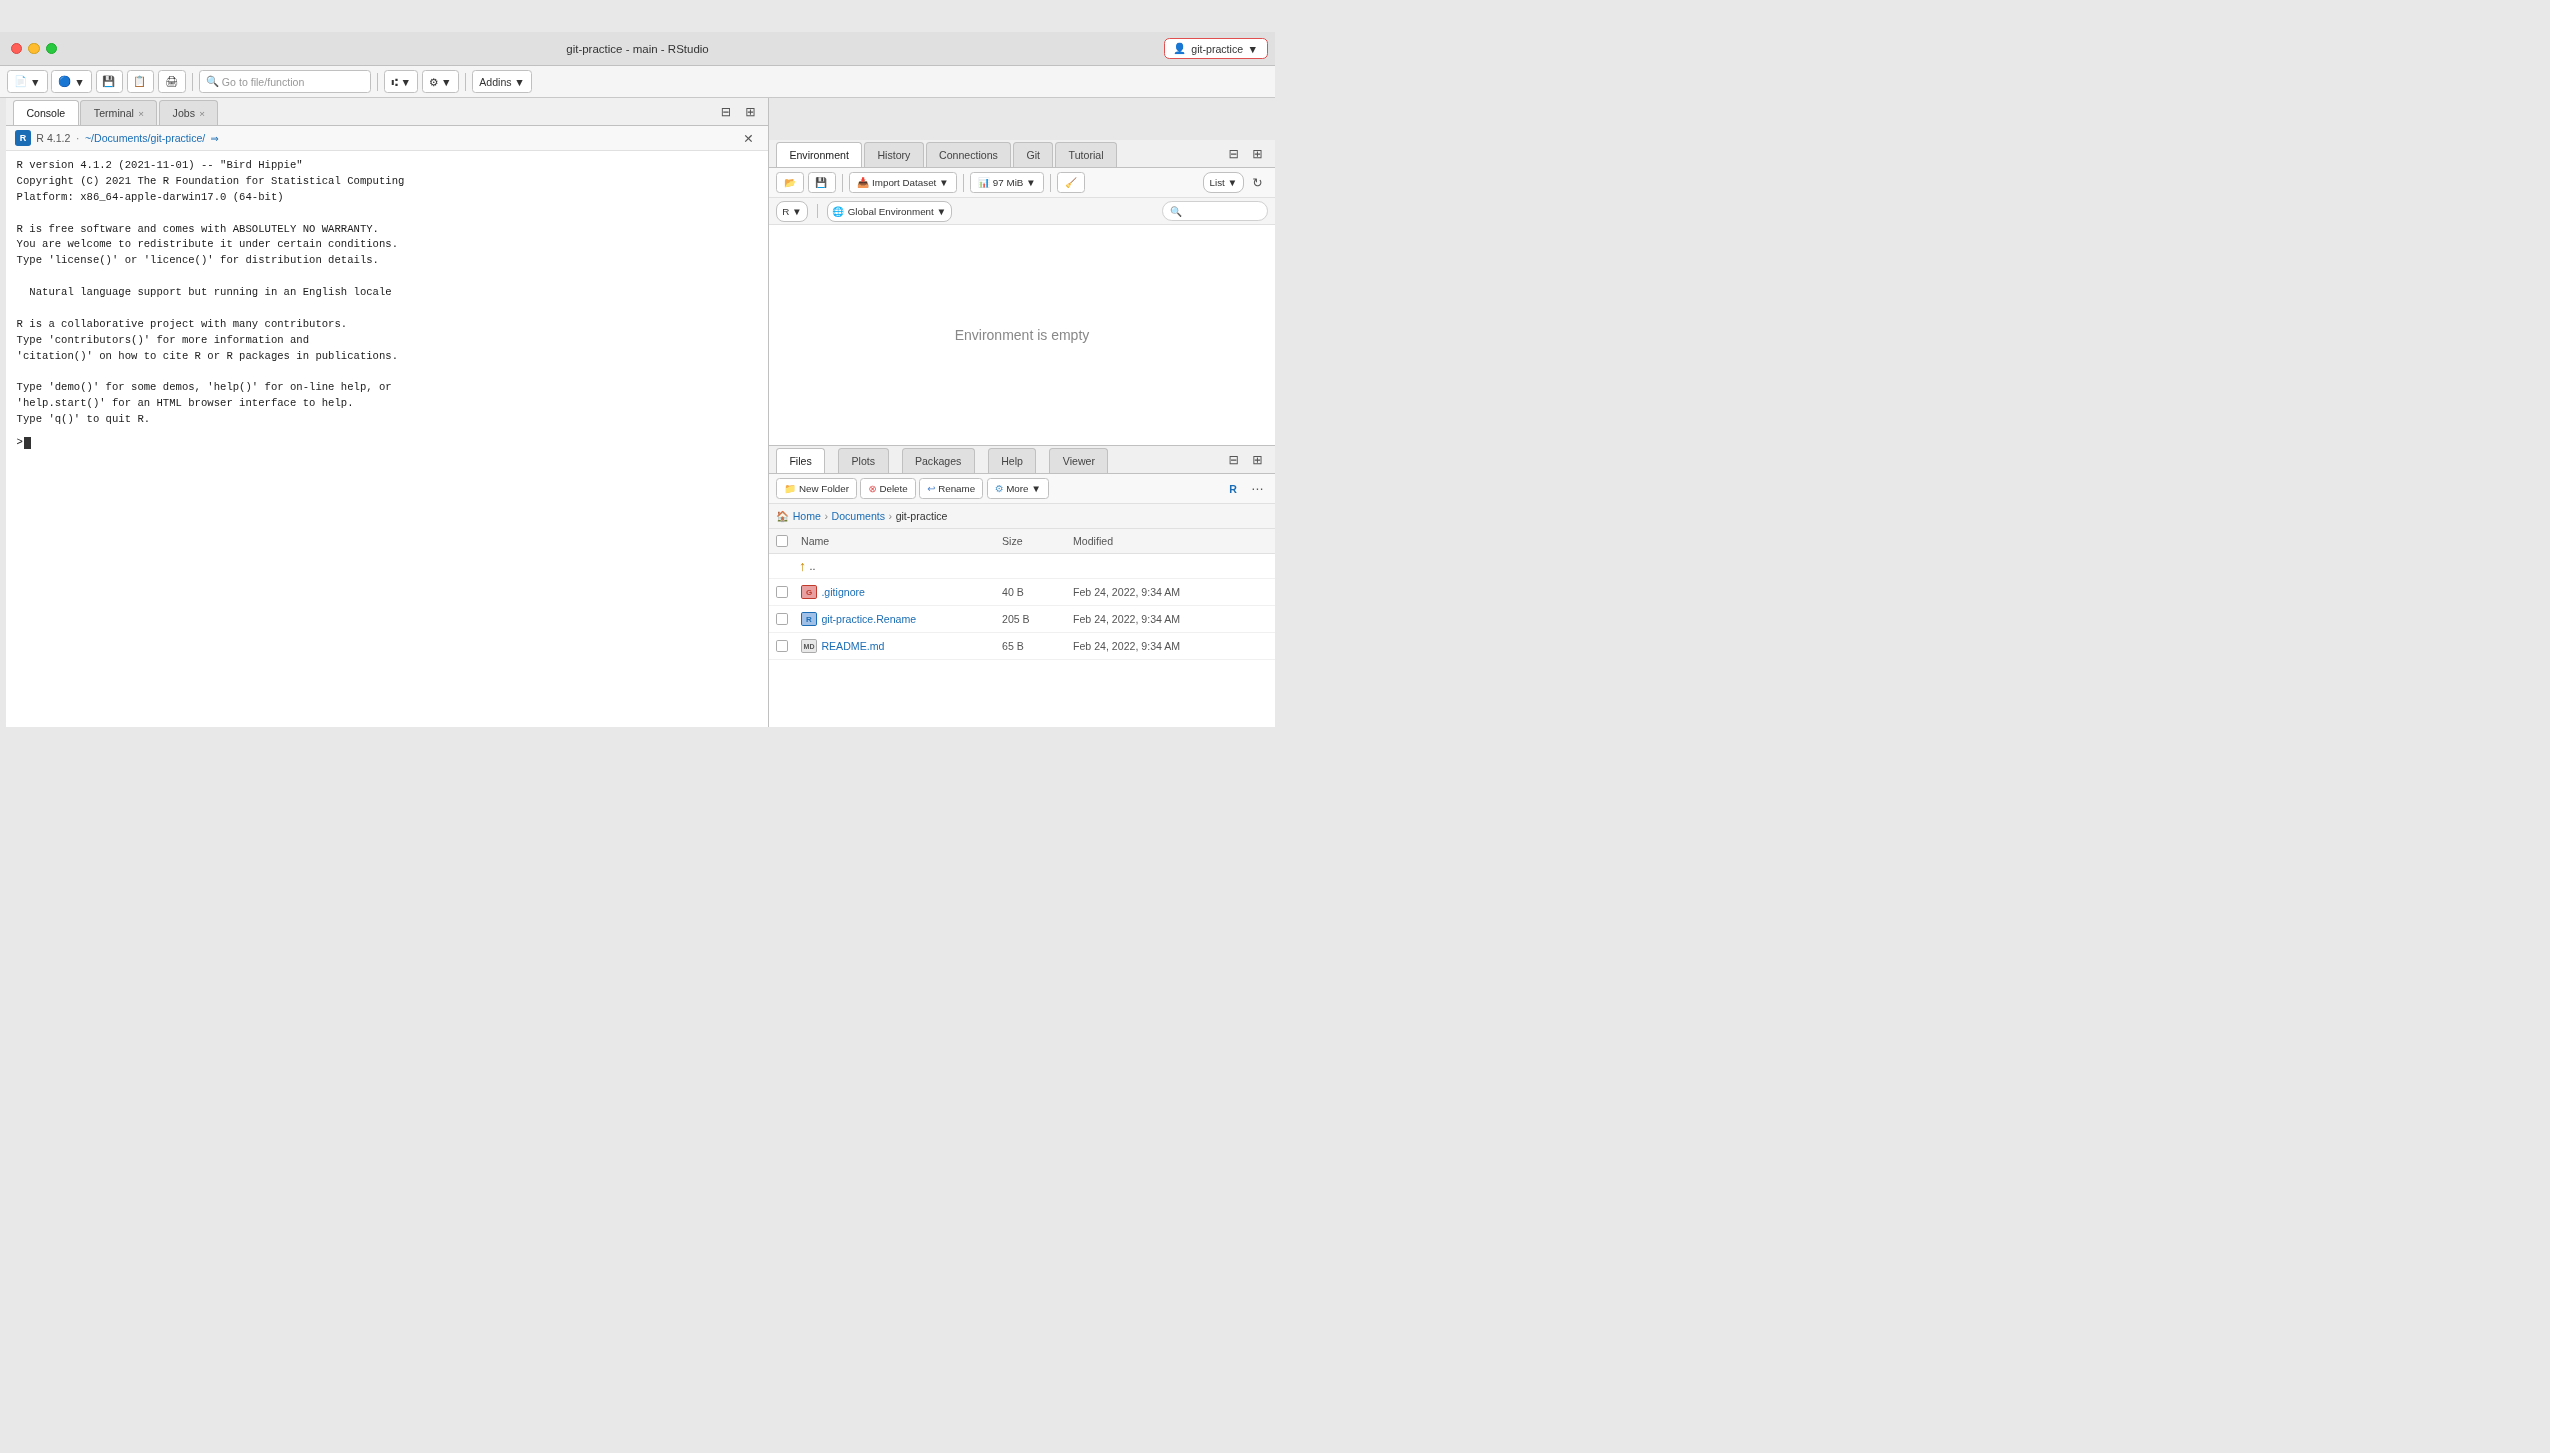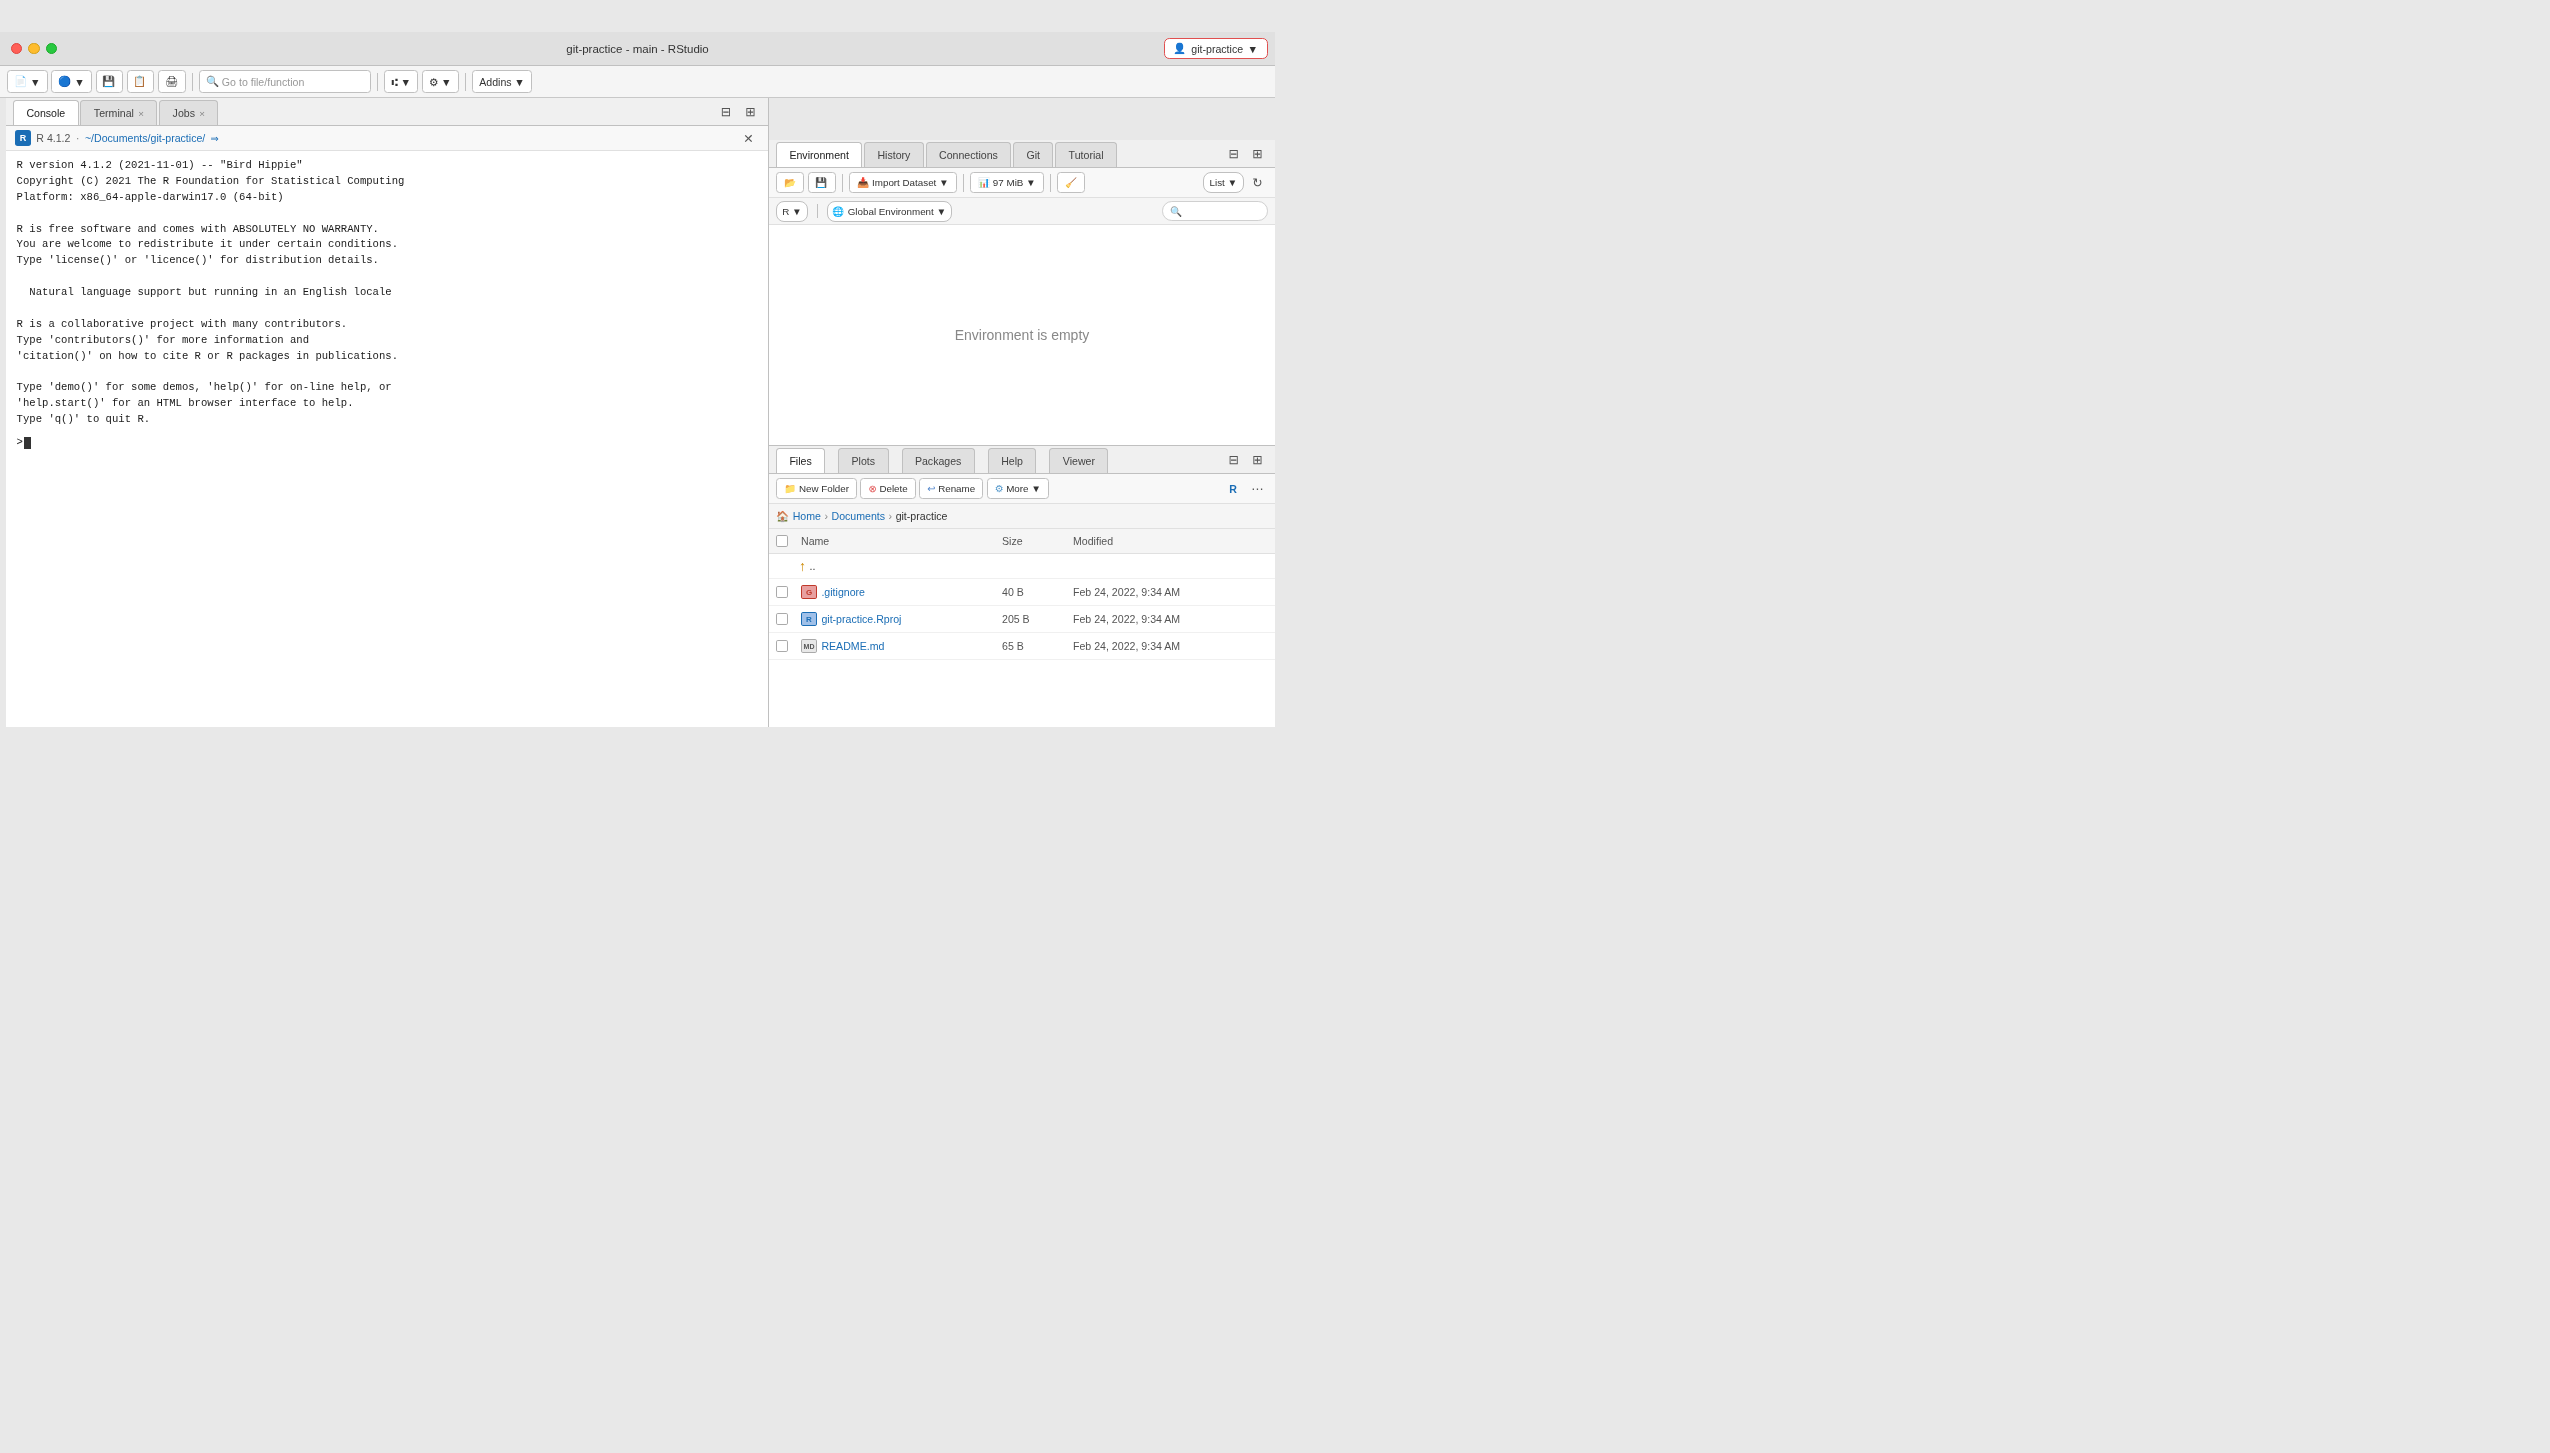--- a/index.html
+++ b/index.html
@@ -741,21 +741,21 @@
           <div class="file-modified files-col-modified">Feb 24, 2022, 9:34 AM</div>
           <div class="files-col-actions"></div>
         </div>
 
         <div class="files-row">
           <div class="files-col-check">
             <div class="checkbox"></div>
           </div>
           <div class="files-col-name" style="display:flex;align-items:center;">
             <div class="file-icon file-icon-rproj">R</div>
-            <span class="file-name">git-practice.Rproj</span>
+            <span class="file-name">git-practice.Rename</span>
           </div>
           <div class="file-size files-col-size">205 B</div>
           <div class="file-modified files-col-modified">Feb 24, 2022, 9:34 AM</div>
           <div class="files-col-actions"></div>
         </div>
 
         <div class="files-row">
           <div class="files-col-check">
             <div class="checkbox"></div>
           </div>

